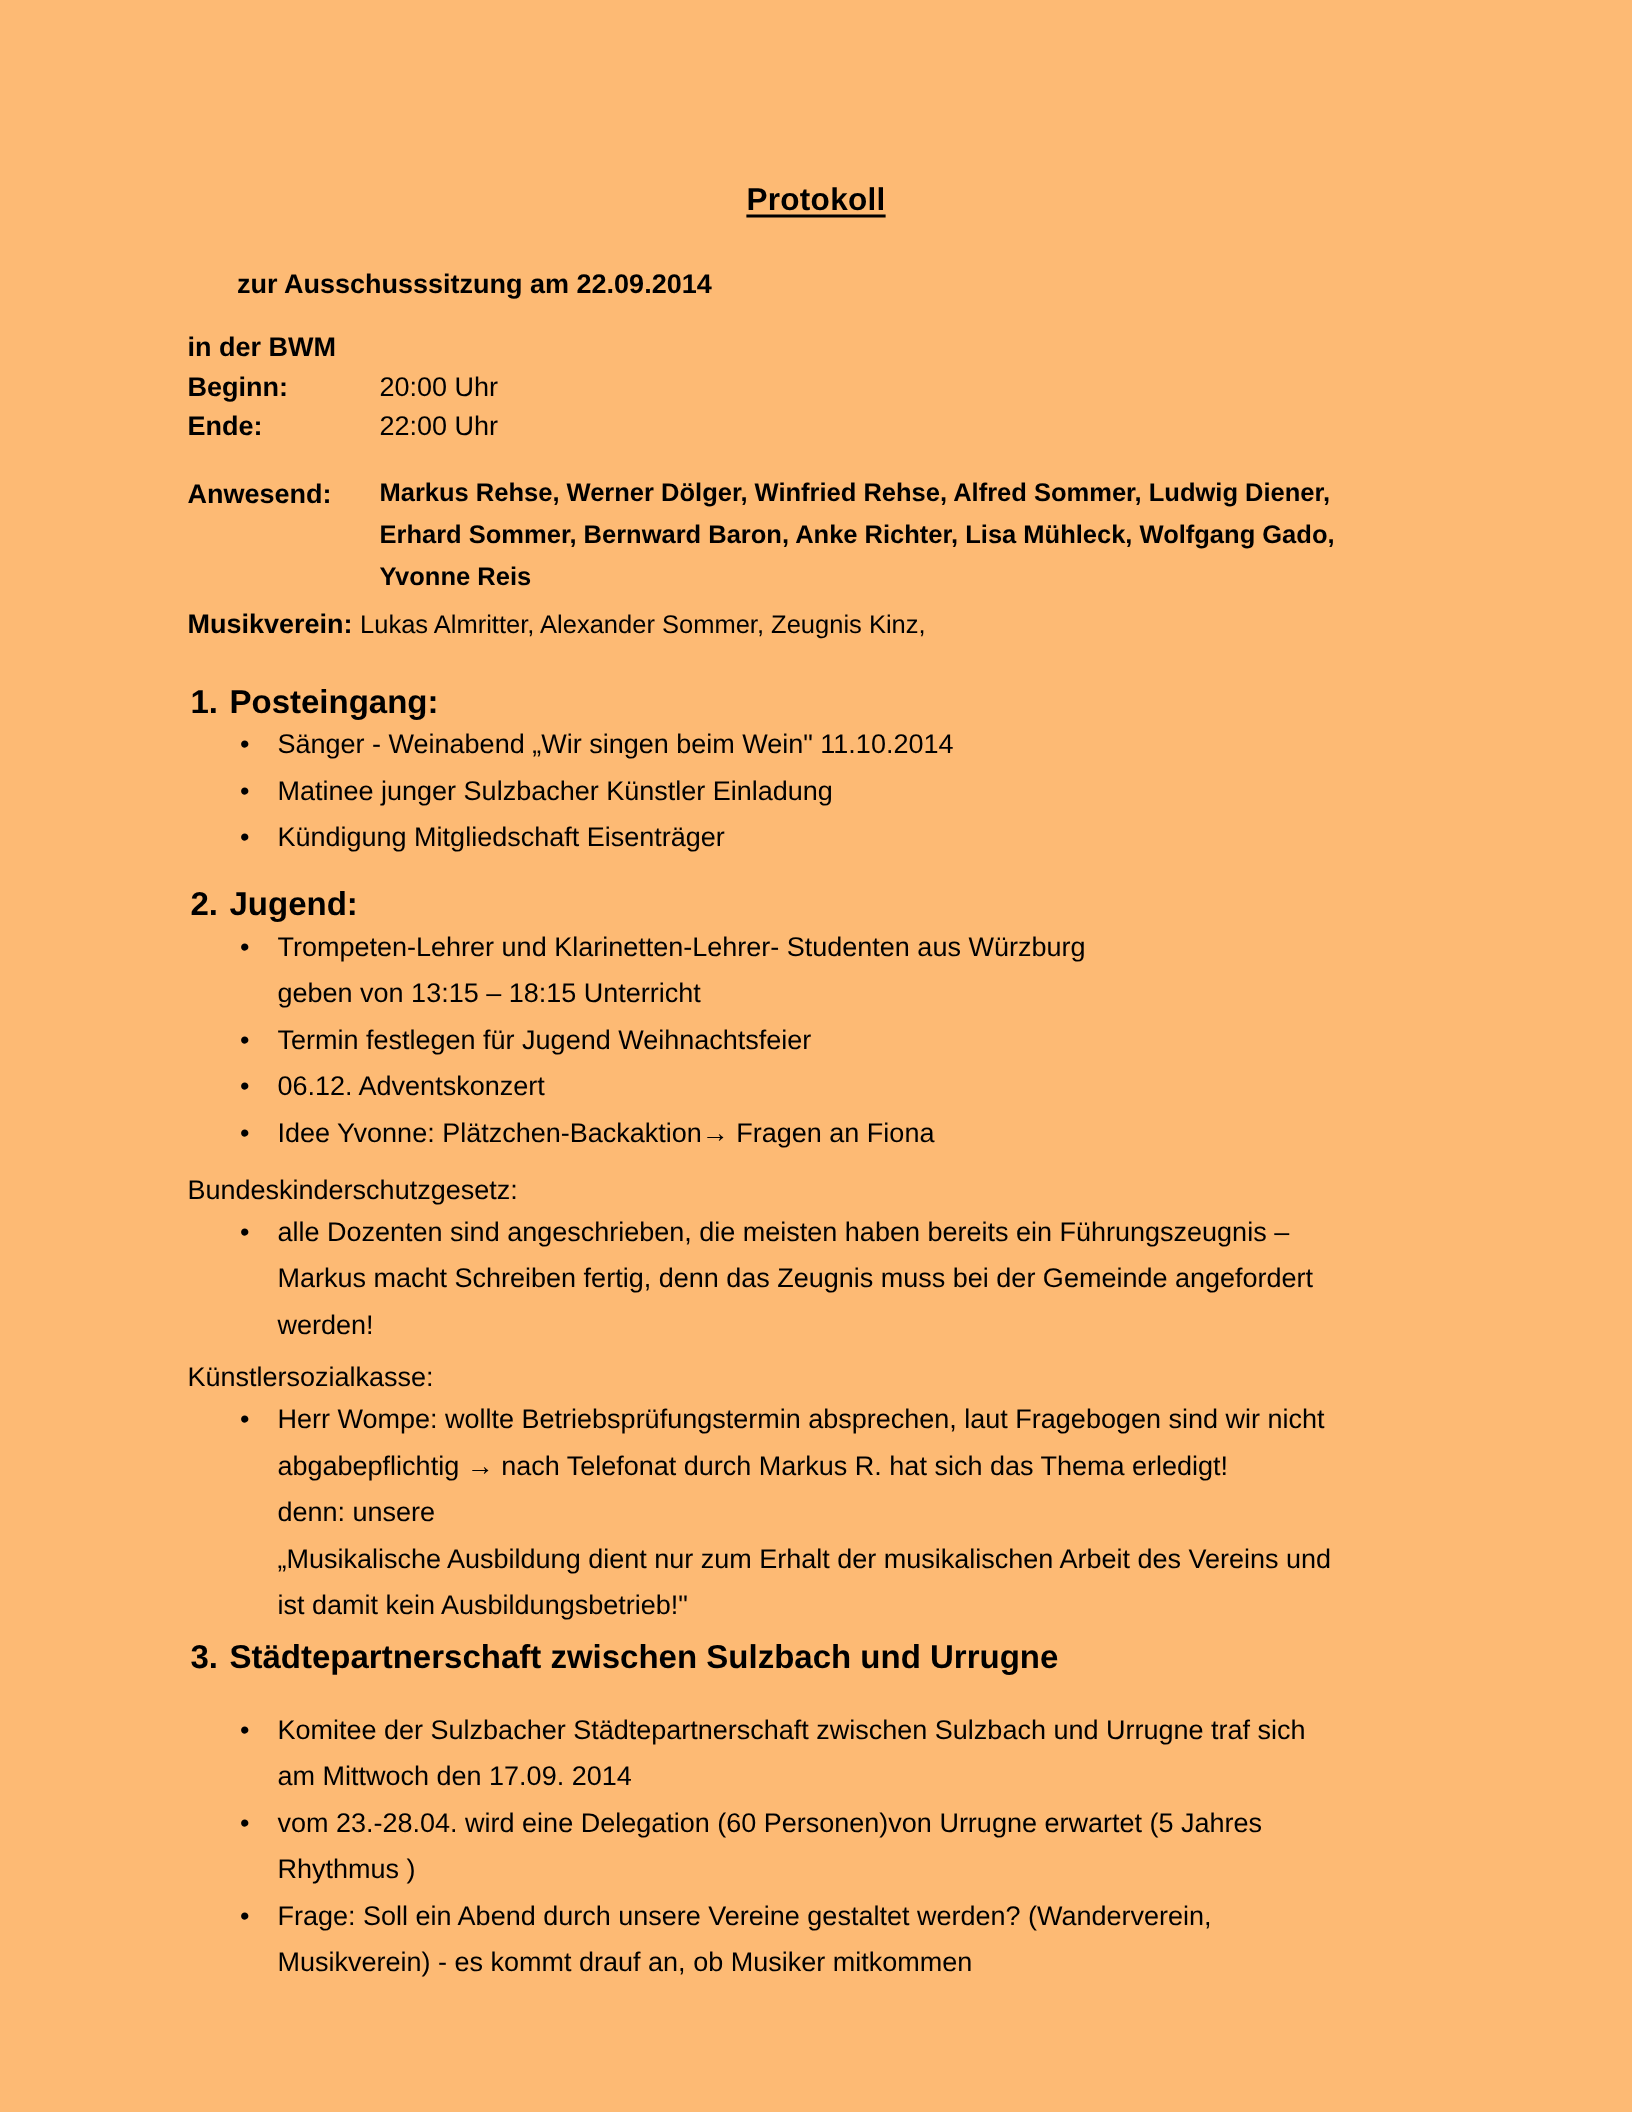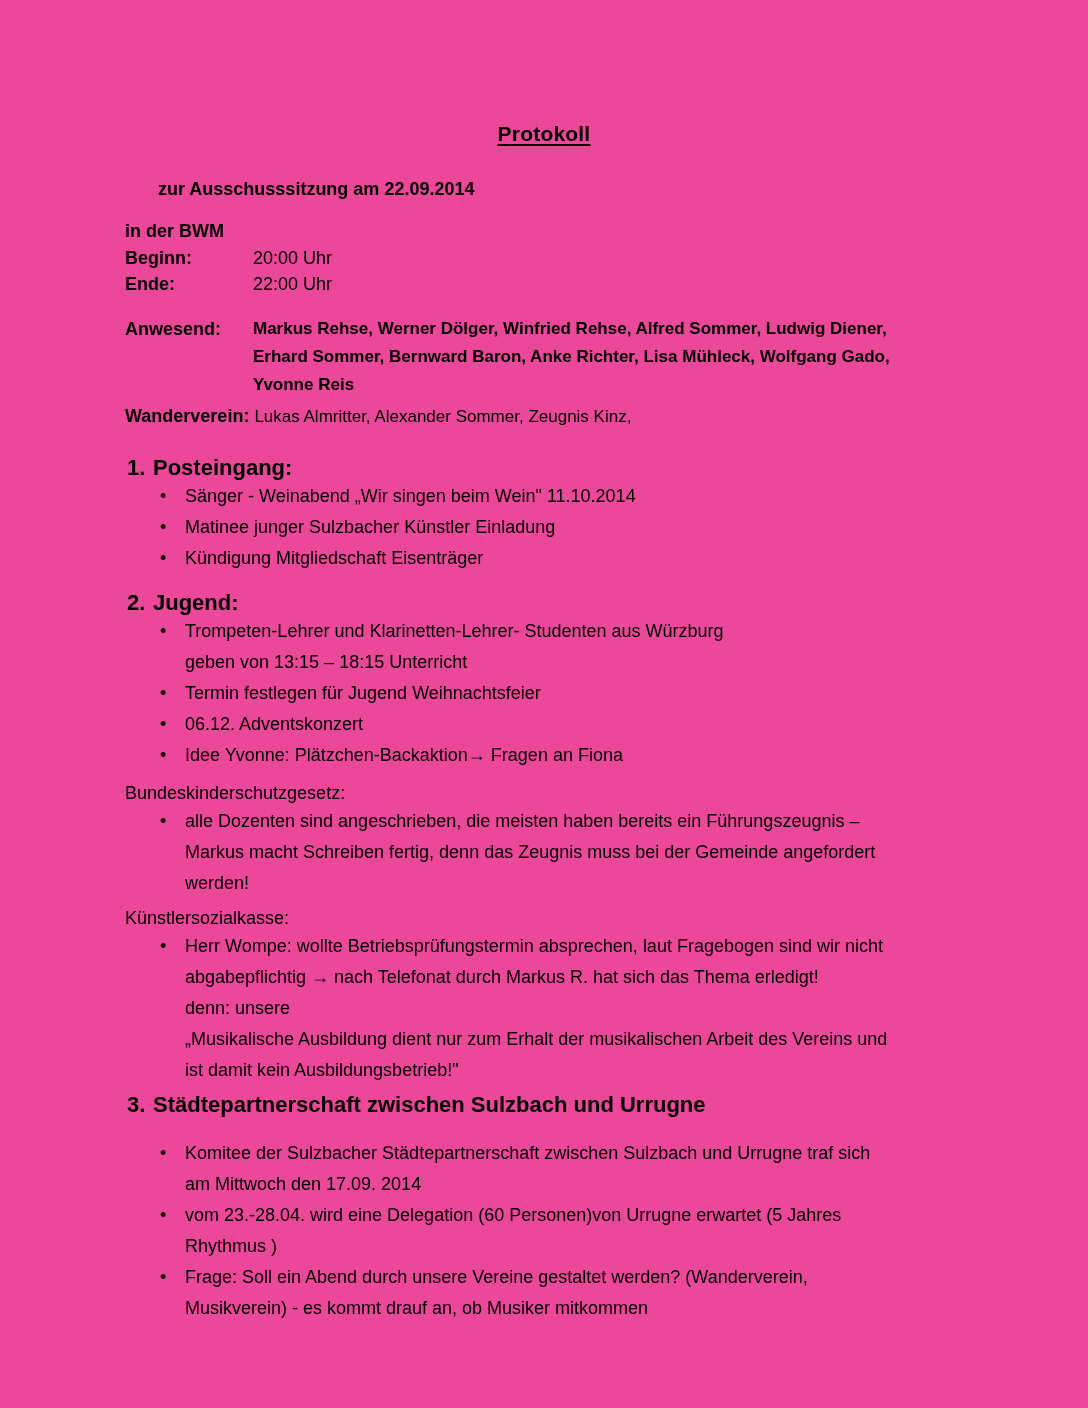--- a/index.html
+++ b/index.html
@@ -13,21 +13,21 @@
     height: 1408px;
     font-family: "Liberation Sans", sans-serif;
     color: #000000;
     -webkit-font-smoothing: none;
   }
 
   .page {
     position: relative;
     width: 1088px;
     height: 1408px;
-    background: #ec4899;
+    background: #fdba74;
     overflow: hidden;
   }
 
   
   .doc-title {
     position: absolute;
     top: 122px;
     left: 0;
     width: 1088px;
     text-align: center;
@@ -183,21 +183,21 @@
   <div class="attendees" style="top:315px;">
     <span class="a-label">Anwesend:</span>
     <div class="a-names">
       <div>Markus Rehse, Werner Dölger, Winfried Rehse, Alfred Sommer, Ludwig Diener,</div>
       <div>Erhard Sommer, Bernward Baron, Anke Richter, Lisa Mühleck, Wolfgang Gado,</div>
       <div>Yvonne Reis</div>
     </div>
   </div>
 
   <div class="excused" style="top:404px;">
-    <b>Wanderverein</b><b>: </b><span class="names">Lukas Almritter, Alexander Sommer, Zeugnis Kinz,</span>
+    <b>Musikverein</b><b>: </b><span class="names">Lukas Almritter, Alexander Sommer, Zeugnis Kinz,</span>
   </div>
 
   <div class="num-section" style="top:455px;">
     <span class="num">1.</span><span>Posteingang:</span>
   </div>
   <div class="bullets" style="top:481px;">
     <div class="bullet">
       <span class="dot">•</span>
       <span class="btext">
         <span class="line">Sänger - Weinabend „Wir singen beim Wein" 11.10.2014</span>

